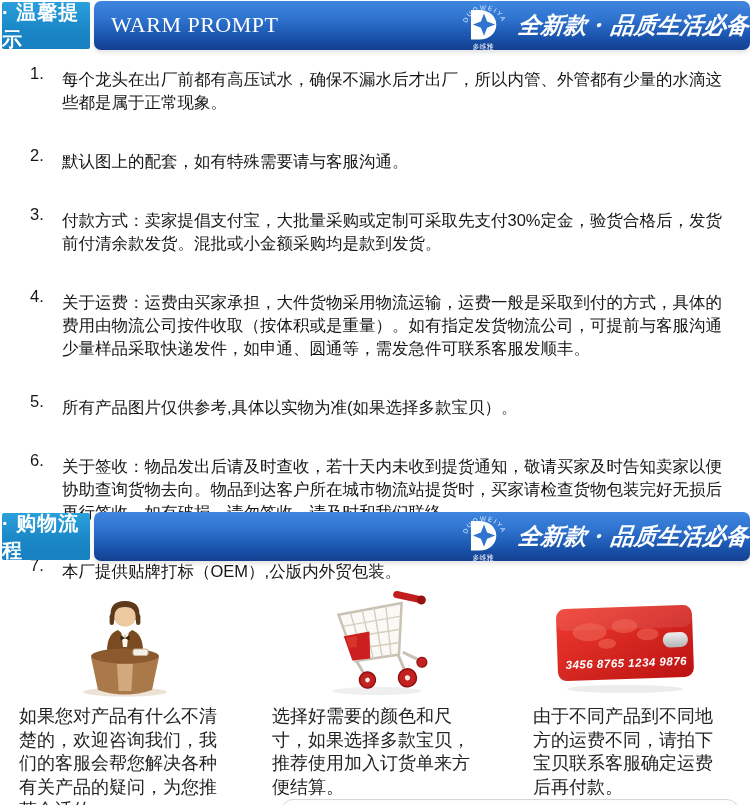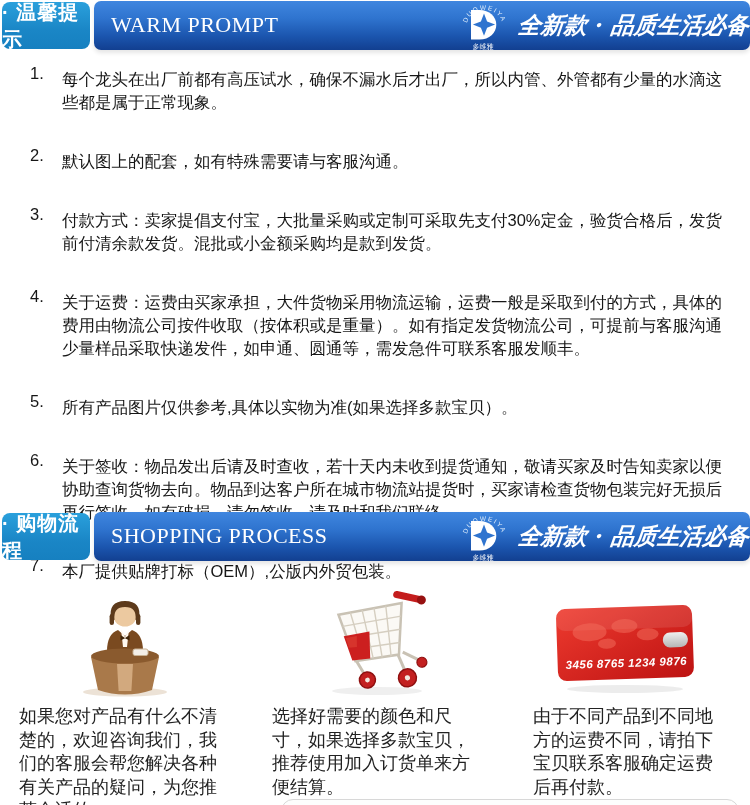--- a/index.html
+++ b/index.html
@@ -3,21 +3,21 @@
 <meta charset="utf-8">
 <style>
   html,body{margin:0;padding:0;background:#fff;}
   .page{position:relative;width:750px;height:805px;background:#fff;overflow:hidden;
         font-family:"Liberation Sans","DejaVu Sans",sans-serif;}
 
   
   .header{position:absolute;left:0;width:750px;height:52px;}
   .header .tab{position:absolute;left:2px;top:2px;width:88px;height:47px;
       background:linear-gradient(180deg,#2aa0dc 0%,#1a86c6 60%,#1680c0 100%);
-      border-radius:8px;color:#fff;display:flex;align-items:center;justify-content:center;
+      border-radius:2px;color:#fff;display:flex;align-items:center;justify-content:center;
       font-size:20px;font-weight:bold;letter-spacing:1px;}
   .header .bar{position:absolute;left:94px;top:1px;width:656px;height:49px;
       background:linear-gradient(180deg,#3f86df 0%,#2f74cf 35%,#1b55ae 72%,#123f90 100%);
       border-radius:7px;box-shadow:0 3px 4px rgba(0,0,0,.10);}
   .bar .en{position:absolute;left:17px;top:11px;color:#fff;
       font-family:"Liberation Serif","DejaVu Serif",serif;font-size:22px;letter-spacing:.5px;}
   .bar .logo{position:absolute;left:360px;top:1px;}
   .bar .slogan{position:absolute;left:424px;top:9px;width:228px;color:#fff;white-space:nowrap;
       font-family:"DejaVu Serif",serif;font-size:23px;font-weight:bold;font-style:italic;
       transform:skewX(-6deg);}
@@ -96,21 +96,20 @@
       <span class="num">7.</span>
       <p class="txt">本厂提供贴牌打标（OEM）,公版内外贸包装。</p>
     </li>
   </ol>
 
   <div class="header" style="top:511px">
     <div class="tab">
       <span>· 购物流程</span>
     </div>
     <div class="bar">
-      <span class="en">SHOPPING PROCESS</span>
       <svg class="logo" width="58" height="50" viewBox="0 0 58 50">
         <defs>
             <path id="logo-arc-2" d="M13,21 A17,15 0 0 1 48,26"></path>
           </defs>
         <text font-size="6.5" fill="#dcebfa" letter-spacing="1.5">
           <textPath href="#logo-arc-2">DUOWEIYA</textPath>
         </text>
         <path d="M17 8 h8.5 c9.8 0 16.8 6.6 16.8 14.7 S35.3 37.5 25.5 37.5 H17 z" fill="#ffffff"></path>
         <path d="M30 11.5 l3.1 8 8 3.1 -8 3.1 -3.1 8 -3.1 -8 -8 -3.1 8 -3.1 z" fill="#2f74cf"></path>
         <text x="29" y="47" text-anchor="middle" font-size="7" fill="#ffffff" opacity="0.95">多维雅</text>

